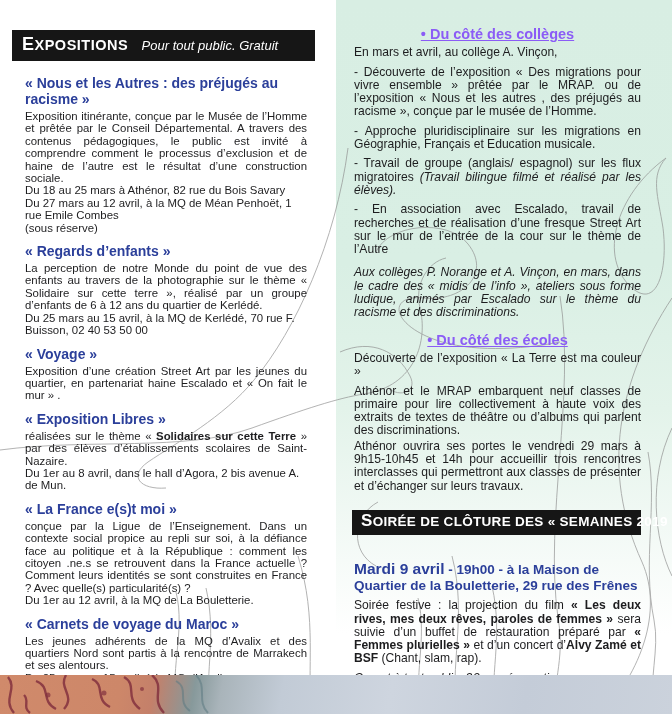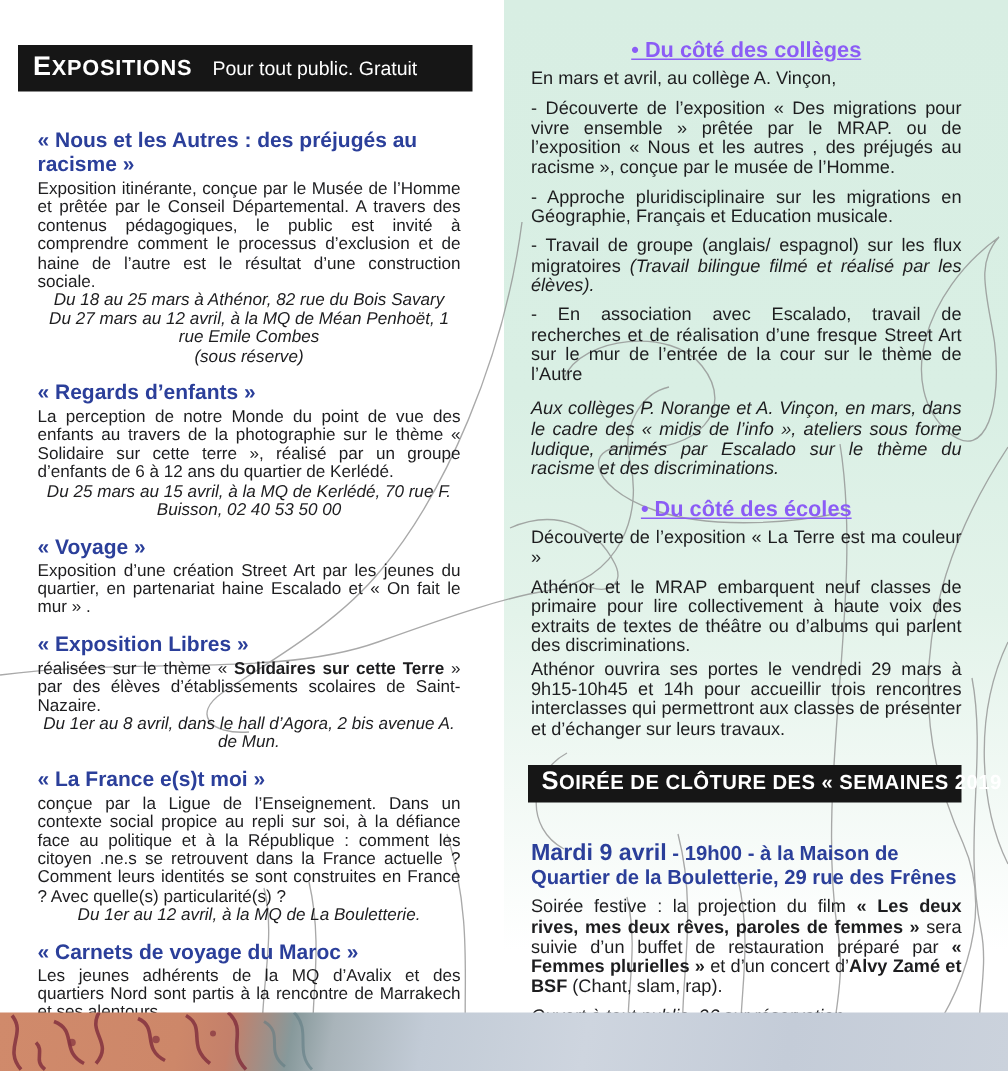--- a/index.html
+++ b/index.html
@@ -7,25 +7,25 @@
         font-family:"Liberation Sans", sans-serif;color:#1d1d1f;}
   .green-panel{position:absolute;left:336px;top:0;width:336px;height:660px;
         background:linear-gradient(180deg,#d8eee3 0%,#d9efe4 40%,#e3f3ea 62%,#f2f9f5 80%,#ffffff 96%);}
   .swirls{position:absolute;left:0;top:0;pointer-events:none;}
 
   
   .col-left{position:absolute;left:12px;top:30px;width:303px;}
   .banner{background:#161616;color:#ffffff;padding:4px 10px 6px 10px;white-space:nowrap;}
   .banner-title{display:inline-block;font-weight:bold;font-size:14.5px;letter-spacing:.5px;}
   .banner-title::first-letter{font-size:18px;}
-  .banner-sub{font-size:13px;margin-left:9px;text-align:right;}
-  .left-inner{padding:15px 8px 0 13px;}
+  .banner-sub{font-style:italic;font-size:13px;margin-left:9px;text-align:right;}
+  .left-inner{padding:5px 8px 0 13px;}
   .expo-title{margin:9px 0 3px 0;font-size:14px;font-weight:bold;color:#2b3f9a;}
   .expo-body{margin:0;font-size:11.4px;line-height:12.4px;text-align:justify;}
-  .expo-dates{margin:0;font-size:11.4px;line-height:12.4px;font-style:italic;text-align:center;}
+  .expo-dates{margin:0;font-size:11.4px;line-height:12.4px;text-align:left;}
 
   
   .col-right{position:absolute;left:354px;top:28px;width:287px;font-size:12.1px;line-height:13.3px;}
   .bullet-heading{margin:0 0 5px 0;text-align:center;font-size:14.5px;font-weight:bold;color:#8b5cf6;text-decoration:underline;}
   .r-par{margin:0 0 6px 0;text-align:justify;}
   .r-par:last-child{margin-bottom:0;}
   .ecoles-gap{margin-top:14px;}
   .soiree-bar{margin:17px 0 0 -2px;background:#161616;color:#fff;padding:4px 8px 6px 9px;white-space:nowrap;}
   .soiree-bar-title{display:inline-block;font-weight:bold;font-size:13.5px;letter-spacing:.3px;}
   .soiree-bar-title::first-letter{font-size:17px;}

